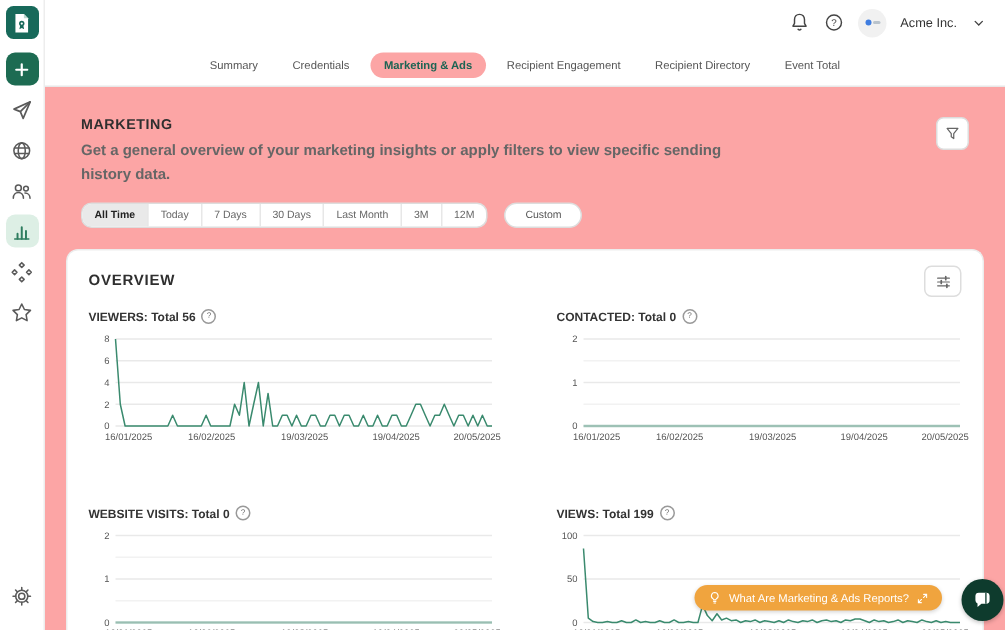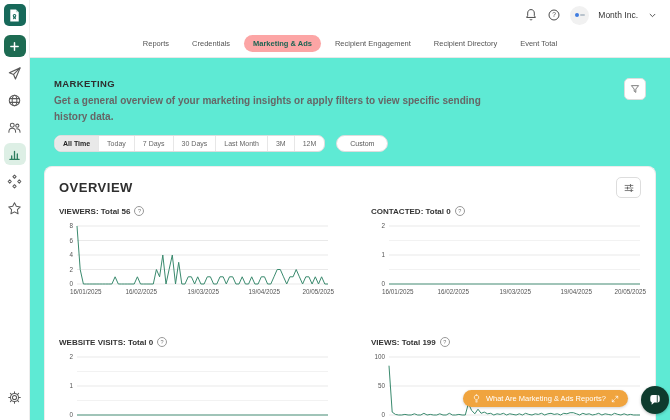--- a/index.html
+++ b/index.html
@@ -29,39 +29,39 @@
   .av-dot{width:4px;height:4px;border-radius:50%;background:#3f7de0;}
   .av-dash{width:5px;height:1.5px;background:#b9c3cc;border-radius:1px;}
   .org{font-size:8.5px;color:#333;cursor:pointer;}
   
   .tabbar{height:27px;border-bottom:1px solid #e8e8e8;display:flex;justify-content:center;
           align-items:center;gap:5px;background:#fff;}
   .tab{border:none;background:none;font-size:7.5px;color:#555;padding:4px 9px;border-radius:11px;
        cursor:pointer;font-family:inherit;white-space:nowrap;}
   .tab.active{background:#fca5a5;color:#1d6453;font-weight:bold;}
   
-  .content{flex:1;background:#5eead4;padding:20px 14px 0 14px;box-sizing:border-box;min-height:0;}
+  .content{flex:1;background:#fca5a5;padding:20px 14px 0 14px;box-sizing:border-box;min-height:0;}
   .m-head{display:flex;justify-content:space-between;align-items:flex-start;padding:0 10px;}
   .m-head h2{margin:0;font-size:9.5px;letter-spacing:.4px;color:#2f2f2f;}
   .m-head p{margin:4px 0 0;font-size:10px;color:#666;line-height:1.55;width:450px;font-weight:bold;}
   .sqbtn{width:22px;height:22px;background:#fff;border:1px solid #ddd;border-radius:5px;
          display:flex;align-items:center;justify-content:center;cursor:pointer;padding:0;}
   .filters{margin-top:11px;display:flex;align-items:center;gap:11px;padding:0 10px;}
   .seg{display:inline-flex;border:1px solid #ddd;border-radius:7px;background:#fff;overflow:hidden;}
   .seg button{border:none;background:none;font-size:7px;color:#666;padding:4px 8px;cursor:pointer;
               font-family:inherit;white-space:nowrap;}
   .seg button:not(:last-child){border-right:1px solid #e7e7e7;}
   .seg button.active{background:#e9e9e9;color:#222;font-weight:bold;}
   .custom{border:1px solid #ddd;background:#fff;border-radius:12px;font-size:7px;color:#555;
           padding:4px 13px;cursor:pointer;font-family:inherit;}
   
   .card{margin-top:14px;background:#fff;border:1px solid #ececec;border-bottom:none;
         border-radius:8px 8px 0 0;height:260px;}
   .card-head{display:flex;justify-content:space-between;align-items:center;padding:10px 14px 4px;}
-  .card-head h3{margin:0;font-size:13px;letter-spacing:.5px;color:#2f2f2f;}
+  .card-head h3{margin:0;font-size:10px;letter-spacing:.5px;color:#2f2f2f;}
   .charts{display:grid;grid-template-columns:272px 272px;column-gap:30px;row-gap:13px;
           padding:4px 14px 0;gap:40px;}
   .c-title{display:flex;align-items:center;gap:4px;font-size:8px;font-weight:bold;color:#333;
            margin-bottom:5px;}
   .info{width:8px;height:8px;border:1px solid #999;border-radius:50%;font-size:5.5px;color:#777;
         display:inline-flex;align-items:center;justify-content:center;font-weight:normal;}
   svg.plot{display:block;font-family:"Liberation Sans",sans-serif;}
   .xlabels{position:relative;height:10px;font-size:6.3px;color:#555;}
   .xlabels span{position:absolute;top:1px;white-space:nowrap;transform:translateX(-40%);}
   .xlabels span:first-child{transform:translateX(-22%);}
@@ -155,30 +155,30 @@
       <button class="iconbtn">
         <svg width="14" height="14" viewBox="0 0 16 16">
           <circle cx="8" cy="8" r="5.7" fill="none" stroke="#444" stroke-width="1.1"></circle>
           <text x="8" y="10.7" text-anchor="middle" font-size="7.5" fill="#444" font-family="Liberation Sans,sans-serif">?</text>
         </svg>
       </button>
       <span class="avatar">
         <span class="av-dot"></span>
         <span class="av-dash"></span>
       </span>
-      <span class="org">Month Inc.</span>
+      <span class="org">Acme Inc.</span>
       <button class="iconbtn">
         <svg width="11" height="11" viewBox="0 0 16 16" fill="none" stroke="#444" stroke-width="1.3" stroke-linecap="round">
           <path d="M4.5 6.2 8 9.7l3.5-3.5"></path>
         </svg>
       </button>
     </header>
 
     <nav class="tabbar">
-      <button class="tab">Reports</button>
+      <button class="tab">Summary</button>
       <button class="tab">Credentials</button>
       <button class="tab active">Marketing &amp; Ads</button>
       <button class="tab">Recipient Engagement</button>
       <button class="tab">Recipient Directory</button>
       <button class="tab">Event Total</button>
     </nav>
 
     <div class="content">
 
       <section>

